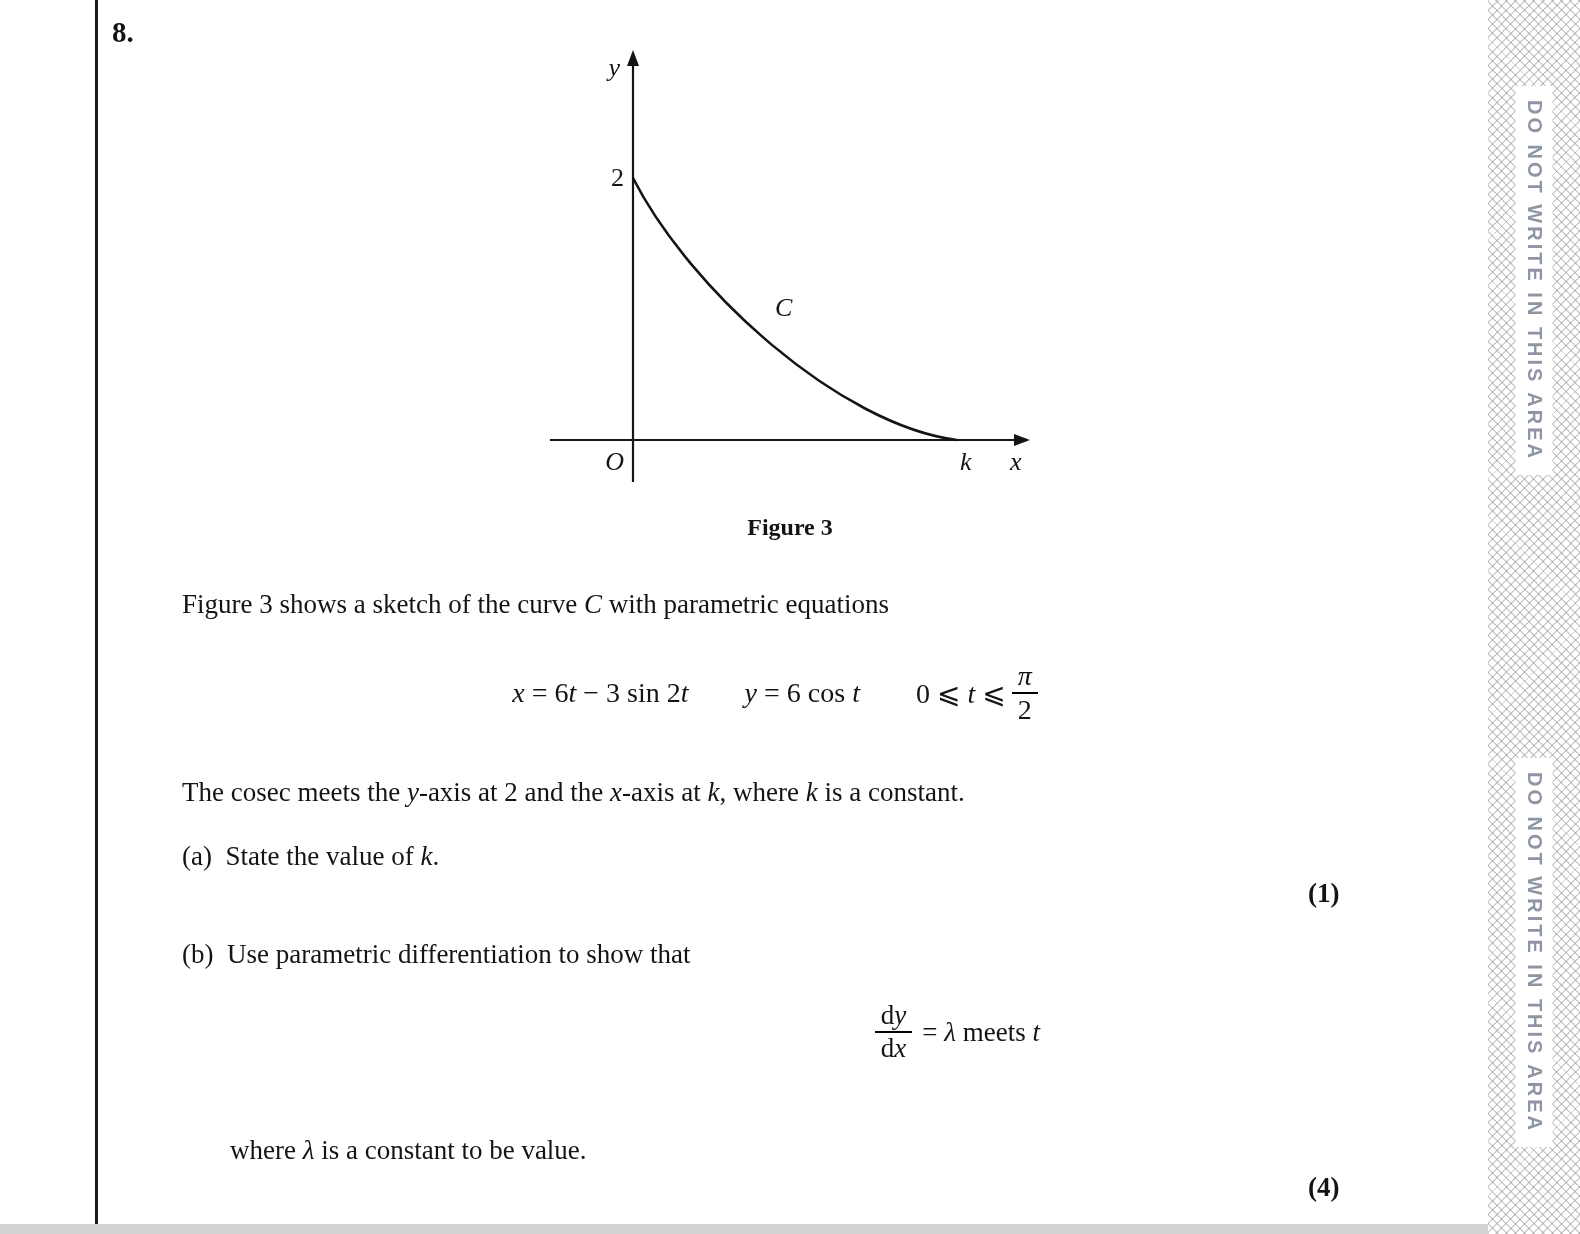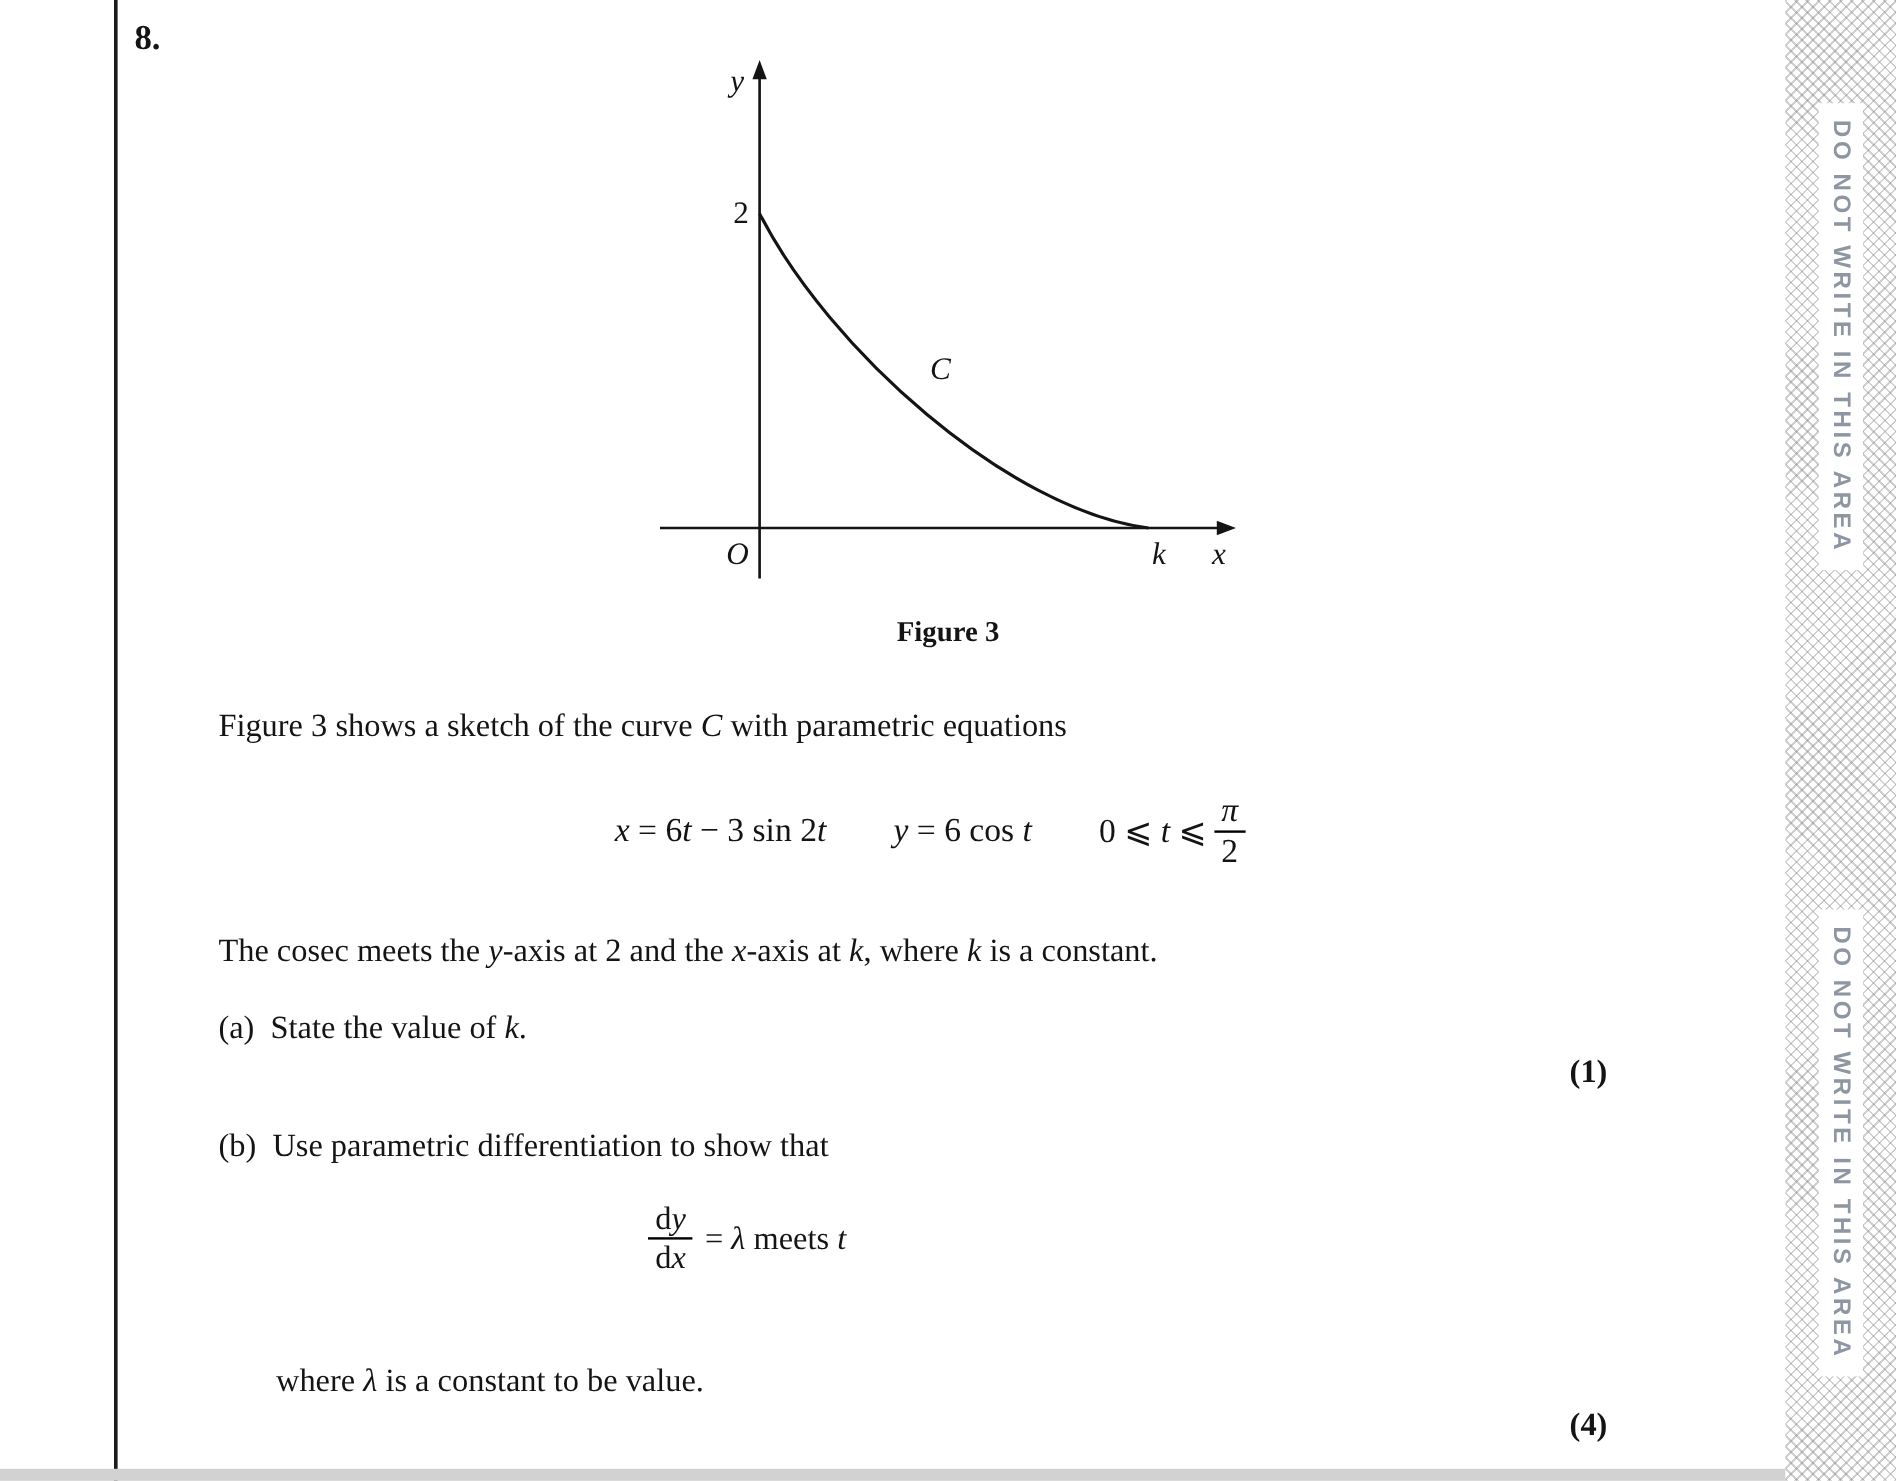--- a/index.html
+++ b/index.html
@@ -18,21 +18,21 @@
 
   .figure-svg{left:540px;top:40px;}
   .figure-caption{left:540px;top:514px;width:500px;text-align:center;font-size:24px;font-weight:bold;}
 
   .eq-row{left:200px;top:660px;width:1150px;display:flex;justify-content:center;align-items:center;gap:56px;font-size:28px;}
   .frac{display:inline-flex;flex-direction:column;align-items:center;line-height:1.15;vertical-align:middle;}
   .frac .num{border-bottom:2px solid #000;padding:0 6px;text-align:center;}
   .frac .den{padding:0 6px;text-align:center;}
   .domain{display:inline-flex;align-items:center;gap:6px;}
 
-  .deriv-row{left:540px;top:1000px;width:500px;display:flex;justify-content:flex-start;align-items:center;gap:10px;font-size:27px;}
+  .deriv-row{left:540px;top:1000px;width:500px;display:flex;justify-content:flex-end;align-items:center;gap:10px;font-size:27px;}
 
   .intro{left:162px;top:588px;}
   .meets{left:162px;top:776px;}
   .part-a{left:162px;top:840px;}
   .marks-a{left:1308px;top:878px;}
   .part-b{left:162px;top:938px;}
   .where-line{left:210px;top:1134px;}
   .marks-b{left:1308px;top:1172px;}
 
   .sidebar{

